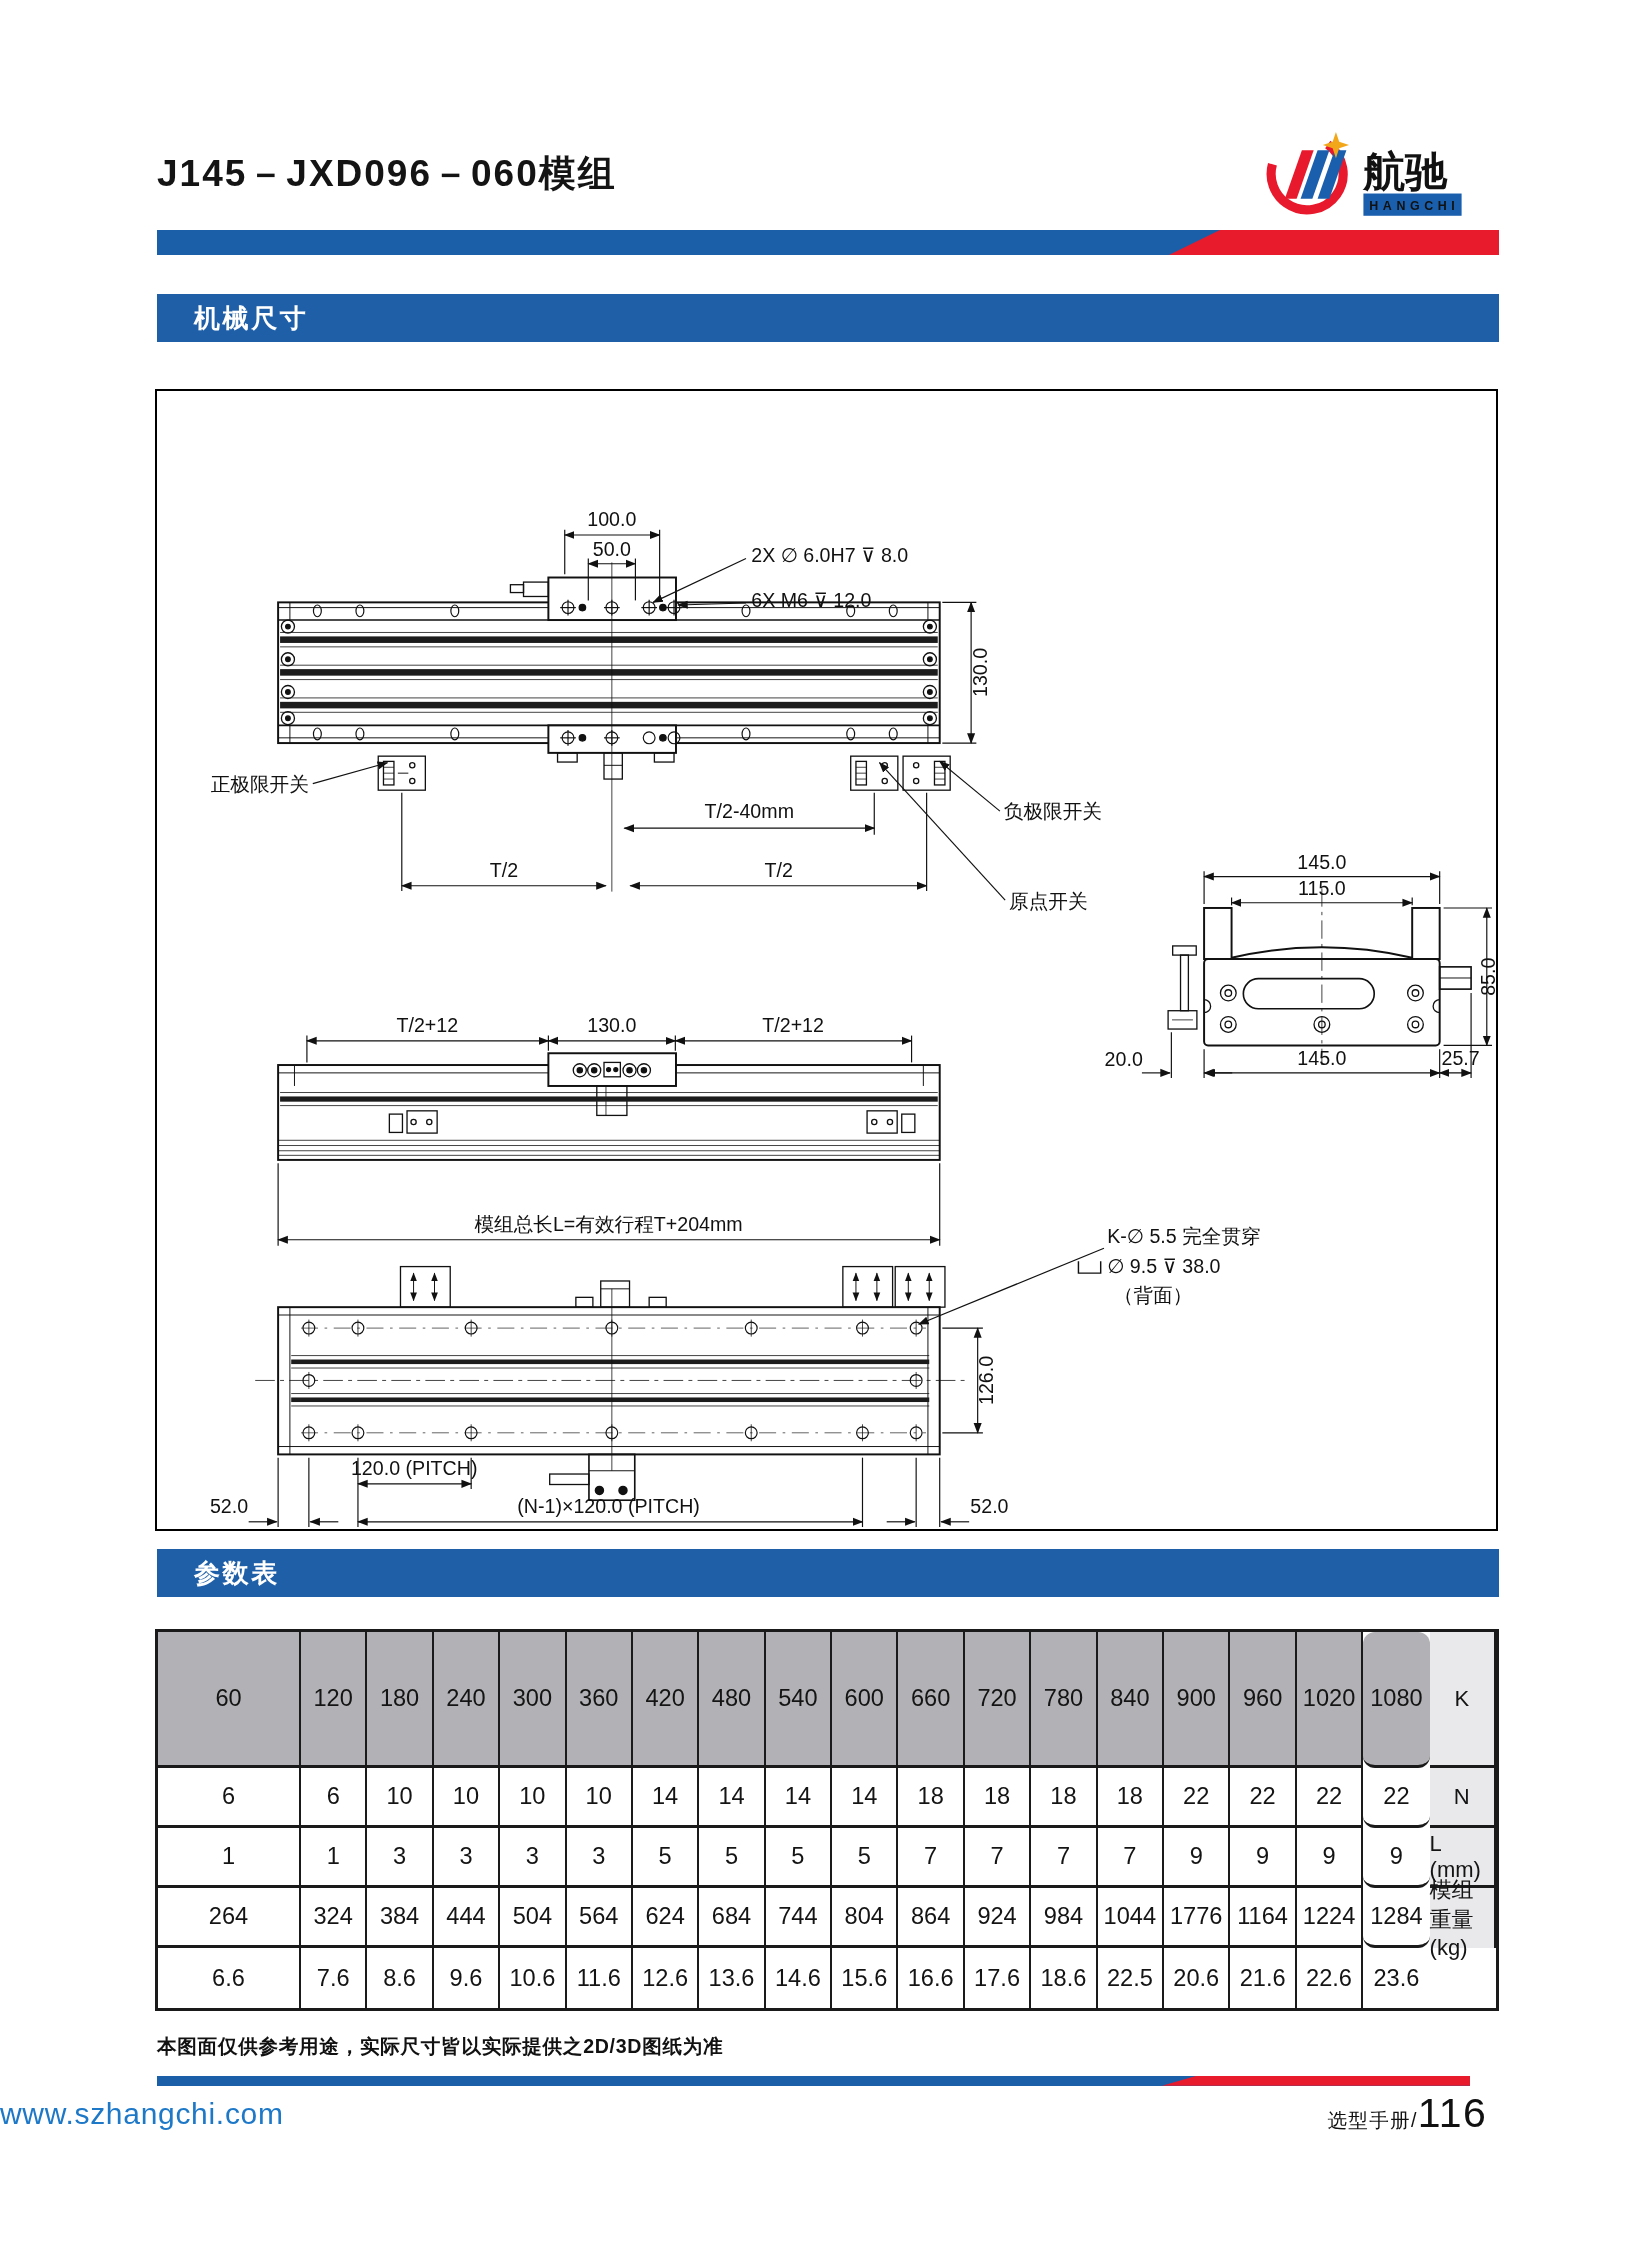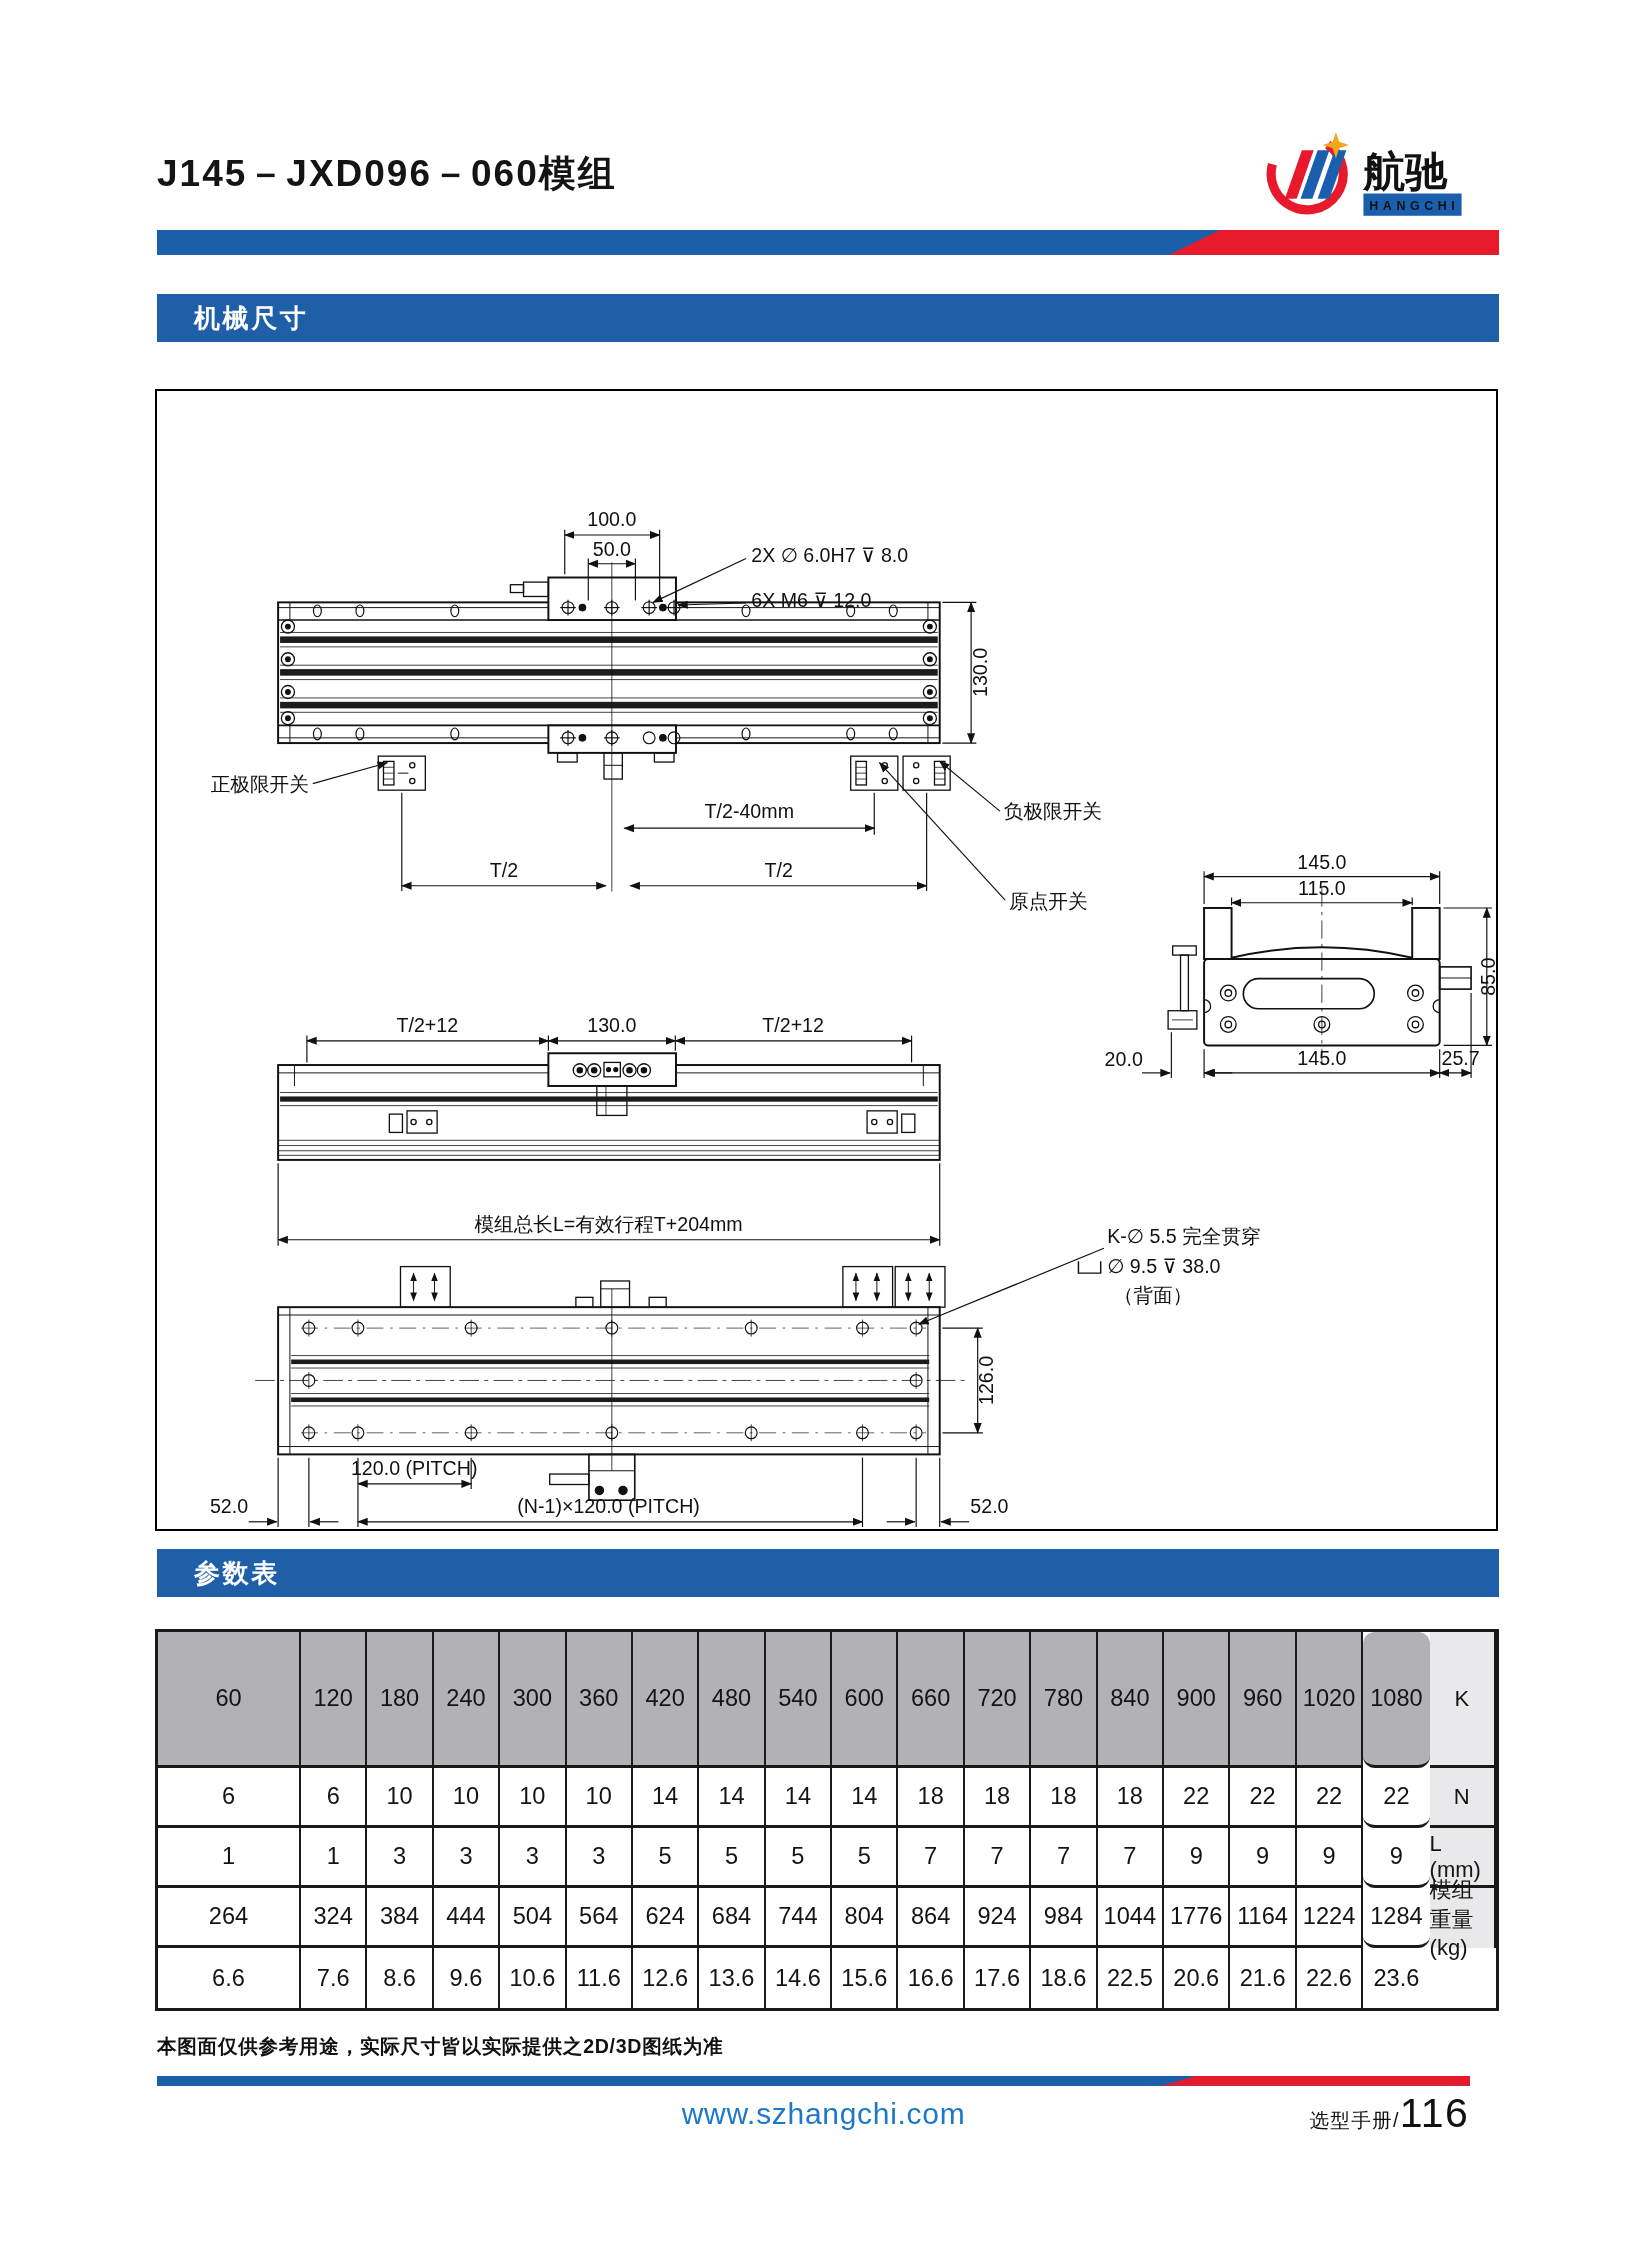--- a/index.html
+++ b/index.html
@@ -45,22 +45,22 @@
   #corner{background:#b2b2b6;position:relative;border-right:2px solid #1a1a1a;border-bottom:3.9px solid #1a1a1a;}
   #corner .diag{position:absolute;inset:0;
     background:linear-gradient(to bottom right,transparent calc(50% - 2px),#1a1a1a calc(50% - 2px),#1a1a1a calc(50% + 2px),transparent calc(50% + 2px));}
   #corner .t-top{position:absolute;top:10.5px;right:11.8px;text-align:right;font-size:21px;line-height:1.2;}
   #corner .t-bottom{position:absolute;bottom:14.4px;left:13px;font-size:21px;}
   
   #note{left:157px;top:2033px;font-size:19.6px;font-weight:700;letter-spacing:0.7px;}
   #bottom-bar{left:157px;top:2076px;width:1313px;height:9.8px;background:#1b5fa8;}
   #bottom-bar .red-wedge{position:absolute;right:0;top:0;bottom:0;width:308px;
     background:#e81b2c;clip-path:polygon(11% 0,100% 0,100% 100%,0% 100%);}
-  #footer-url{left:0;top:2097px;width:1647px;text-align:center;font-size:30px;color:#1d78c8;letter-spacing:0.7px;}
-  #page-num{right:178px;top:2090px;display:flex;align-items:baseline;}
+  #footer-url{left:0;top:2097px;width:1647px;text-align:left;font-size:30px;color:#1d78c8;letter-spacing:0.7px;}
+  #page-num{right:160px;top:2090px;display:flex;align-items:baseline;}
   #page-num .cat{font-size:19.6px;letter-spacing:1.3px;}
   #page-num .num{font-size:41px;letter-spacing:1.3px;}
 </style>
 </head>
 <body>
 
 <div class="abs" id="page-title">J145－JXD096－060模组</div>
 
 <div class="abs" id="logo">
   <svg width="216" height="105" viewBox="0 0 330 160">

